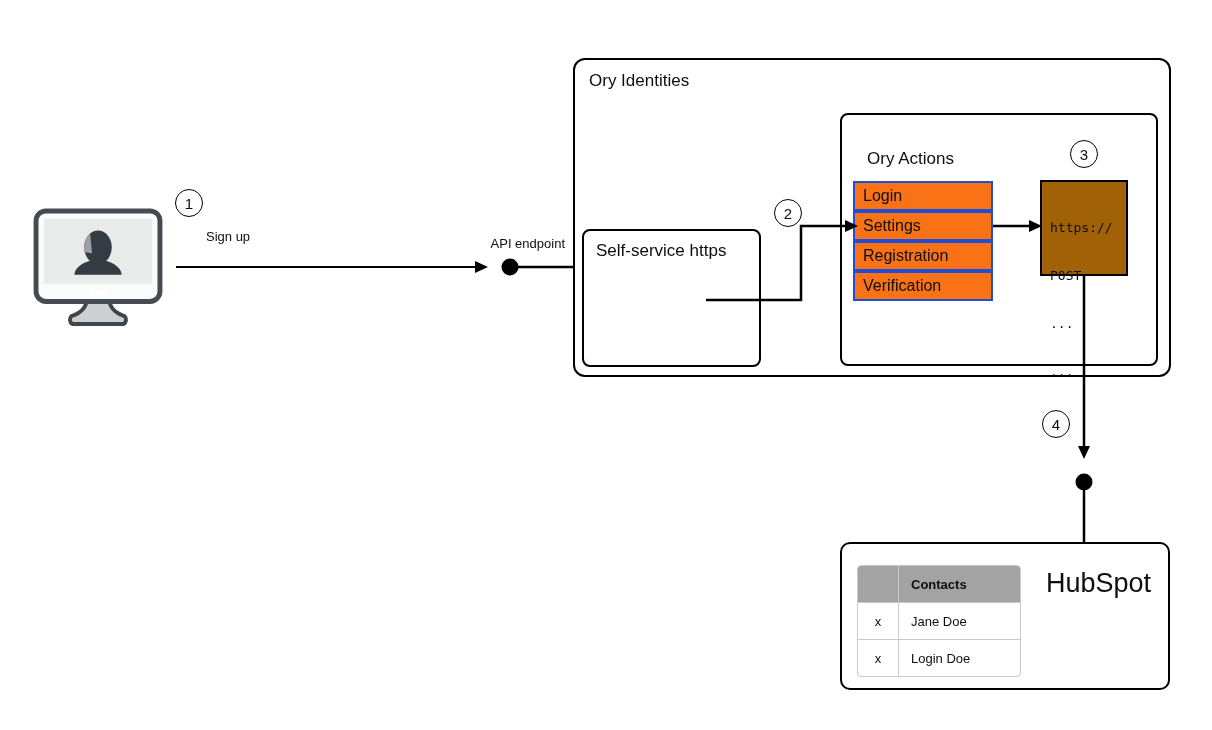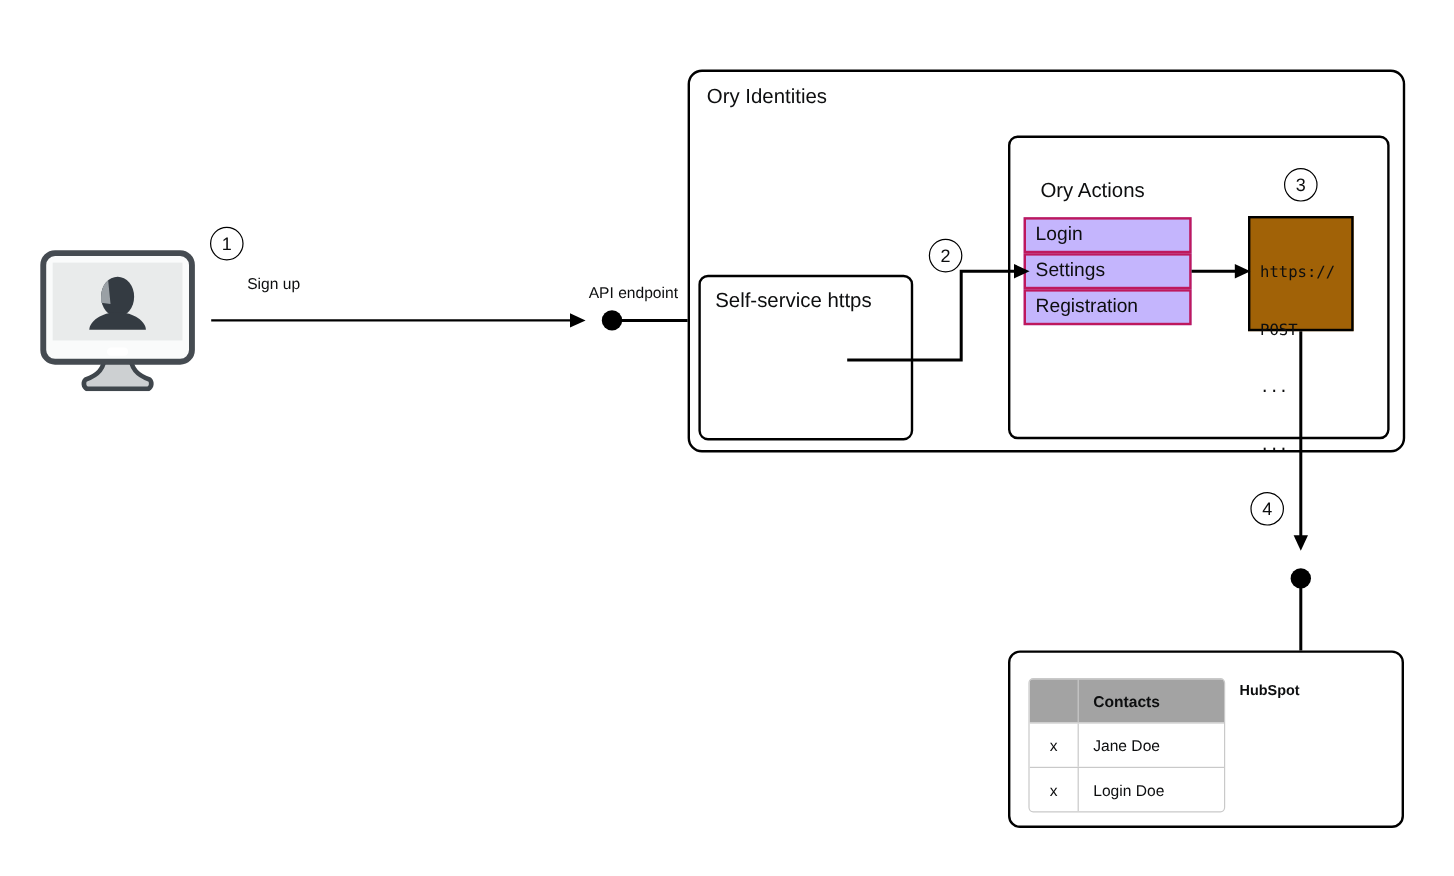--- a/index.html
+++ b/index.html
@@ -14,21 +14,21 @@
   .badge{
     position:absolute;width:28px;height:28px;border:1.6px solid #000;border-radius:50%;
     background:#fff;box-sizing:border-box;display:flex;align-items:center;justify-content:center;
     font-size:15px;z-index:12;
   }
   .plain-label{position:absolute;font-size:13px;white-space:nowrap;z-index:11;}
   .mono{font-family:"DejaVu Sans Mono",monospace;}
   
   #flow-list{position:absolute;left:853px;top:181px;width:140px;z-index:4;}
   .flow-row{
-    box-sizing:border-box;height:30px;border:2px solid #be185d;background:#c4b5fd;
+    box-sizing:border-box;height:30px;border:2px solid #1d4ed8;background:#f97316;
     font-size:16px;line-height:26px;padding-left:8px;white-space:nowrap;
   }
   
   #code-box{
     position:absolute;left:1040px;top:180px;width:88px;height:96px;z-index:4;
     border:2.5px solid #000;background:#a16207;box-sizing:border-box;
     padding:6px 0 0 8px;font-size:13px;line-height:16px;white-space:pre;
   }
   
   #crm-table{
@@ -86,20 +86,21 @@
   </div>
 
   <div class="box rounded-md" style="left:840px;top:113px;width:318px;height:253px;z-index:2;">
     <div class="box-title" style="position:absolute;left:25px;top:10px;margin-top:24px;">Ory Actions</div>
   </div>
 
   <div id="flow-list">
     <div class="flow-row">Login</div>
     <div class="flow-row">Settings</div>
     <div class="flow-row">Registration</div>
+    <div class="flow-row">Verification</div>
   </div>
 
   <div id="code-box" class="mono">
     <div>https://</div>
     <div>POST</div>
     <div>...</div>
     <div>...</div>
   </div>
 
   <div class="box" style="left:840px;top:542px;width:330px;height:148px;border-radius:10px;z-index:1;">
@@ -110,21 +111,21 @@
       </div>
       <div class="crm-row">
         <div class="crm-cell-check">x</div>
         <div class="crm-cell-name">Jane Doe</div>
       </div>
       <div class="crm-row">
         <div class="crm-cell-check">x</div>
         <div class="crm-cell-name">Login Doe</div>
       </div>
     </div>
-    <div style="position:absolute;left:191px;top:24px;font-size:12px;font-weight:700;">HubSpot</div>
+    <div style="position:absolute;left:204px;top:24px;font-size:27px;font-weight:400;">HubSpot</div>
   </div>
 
   <svg class="overlay" width="1212" height="730" viewBox="0 0 1212 730">
 
     <line x1="176" y1="267" x2="476" y2="267" stroke="#000" stroke-width="2"></line>
     <polygon points="488,267 475,261 475,273" fill="#000"></polygon>
     <circle cx="510" cy="267" r="8.5" fill="#000"></circle>
     <line x1="518" y1="267" x2="573" y2="267" stroke="#000" stroke-width="2.5"></line>
 
     <polyline points="706,300 801,300 801,226 846,226" fill="none" stroke="#000" stroke-width="2.5"></polyline>

